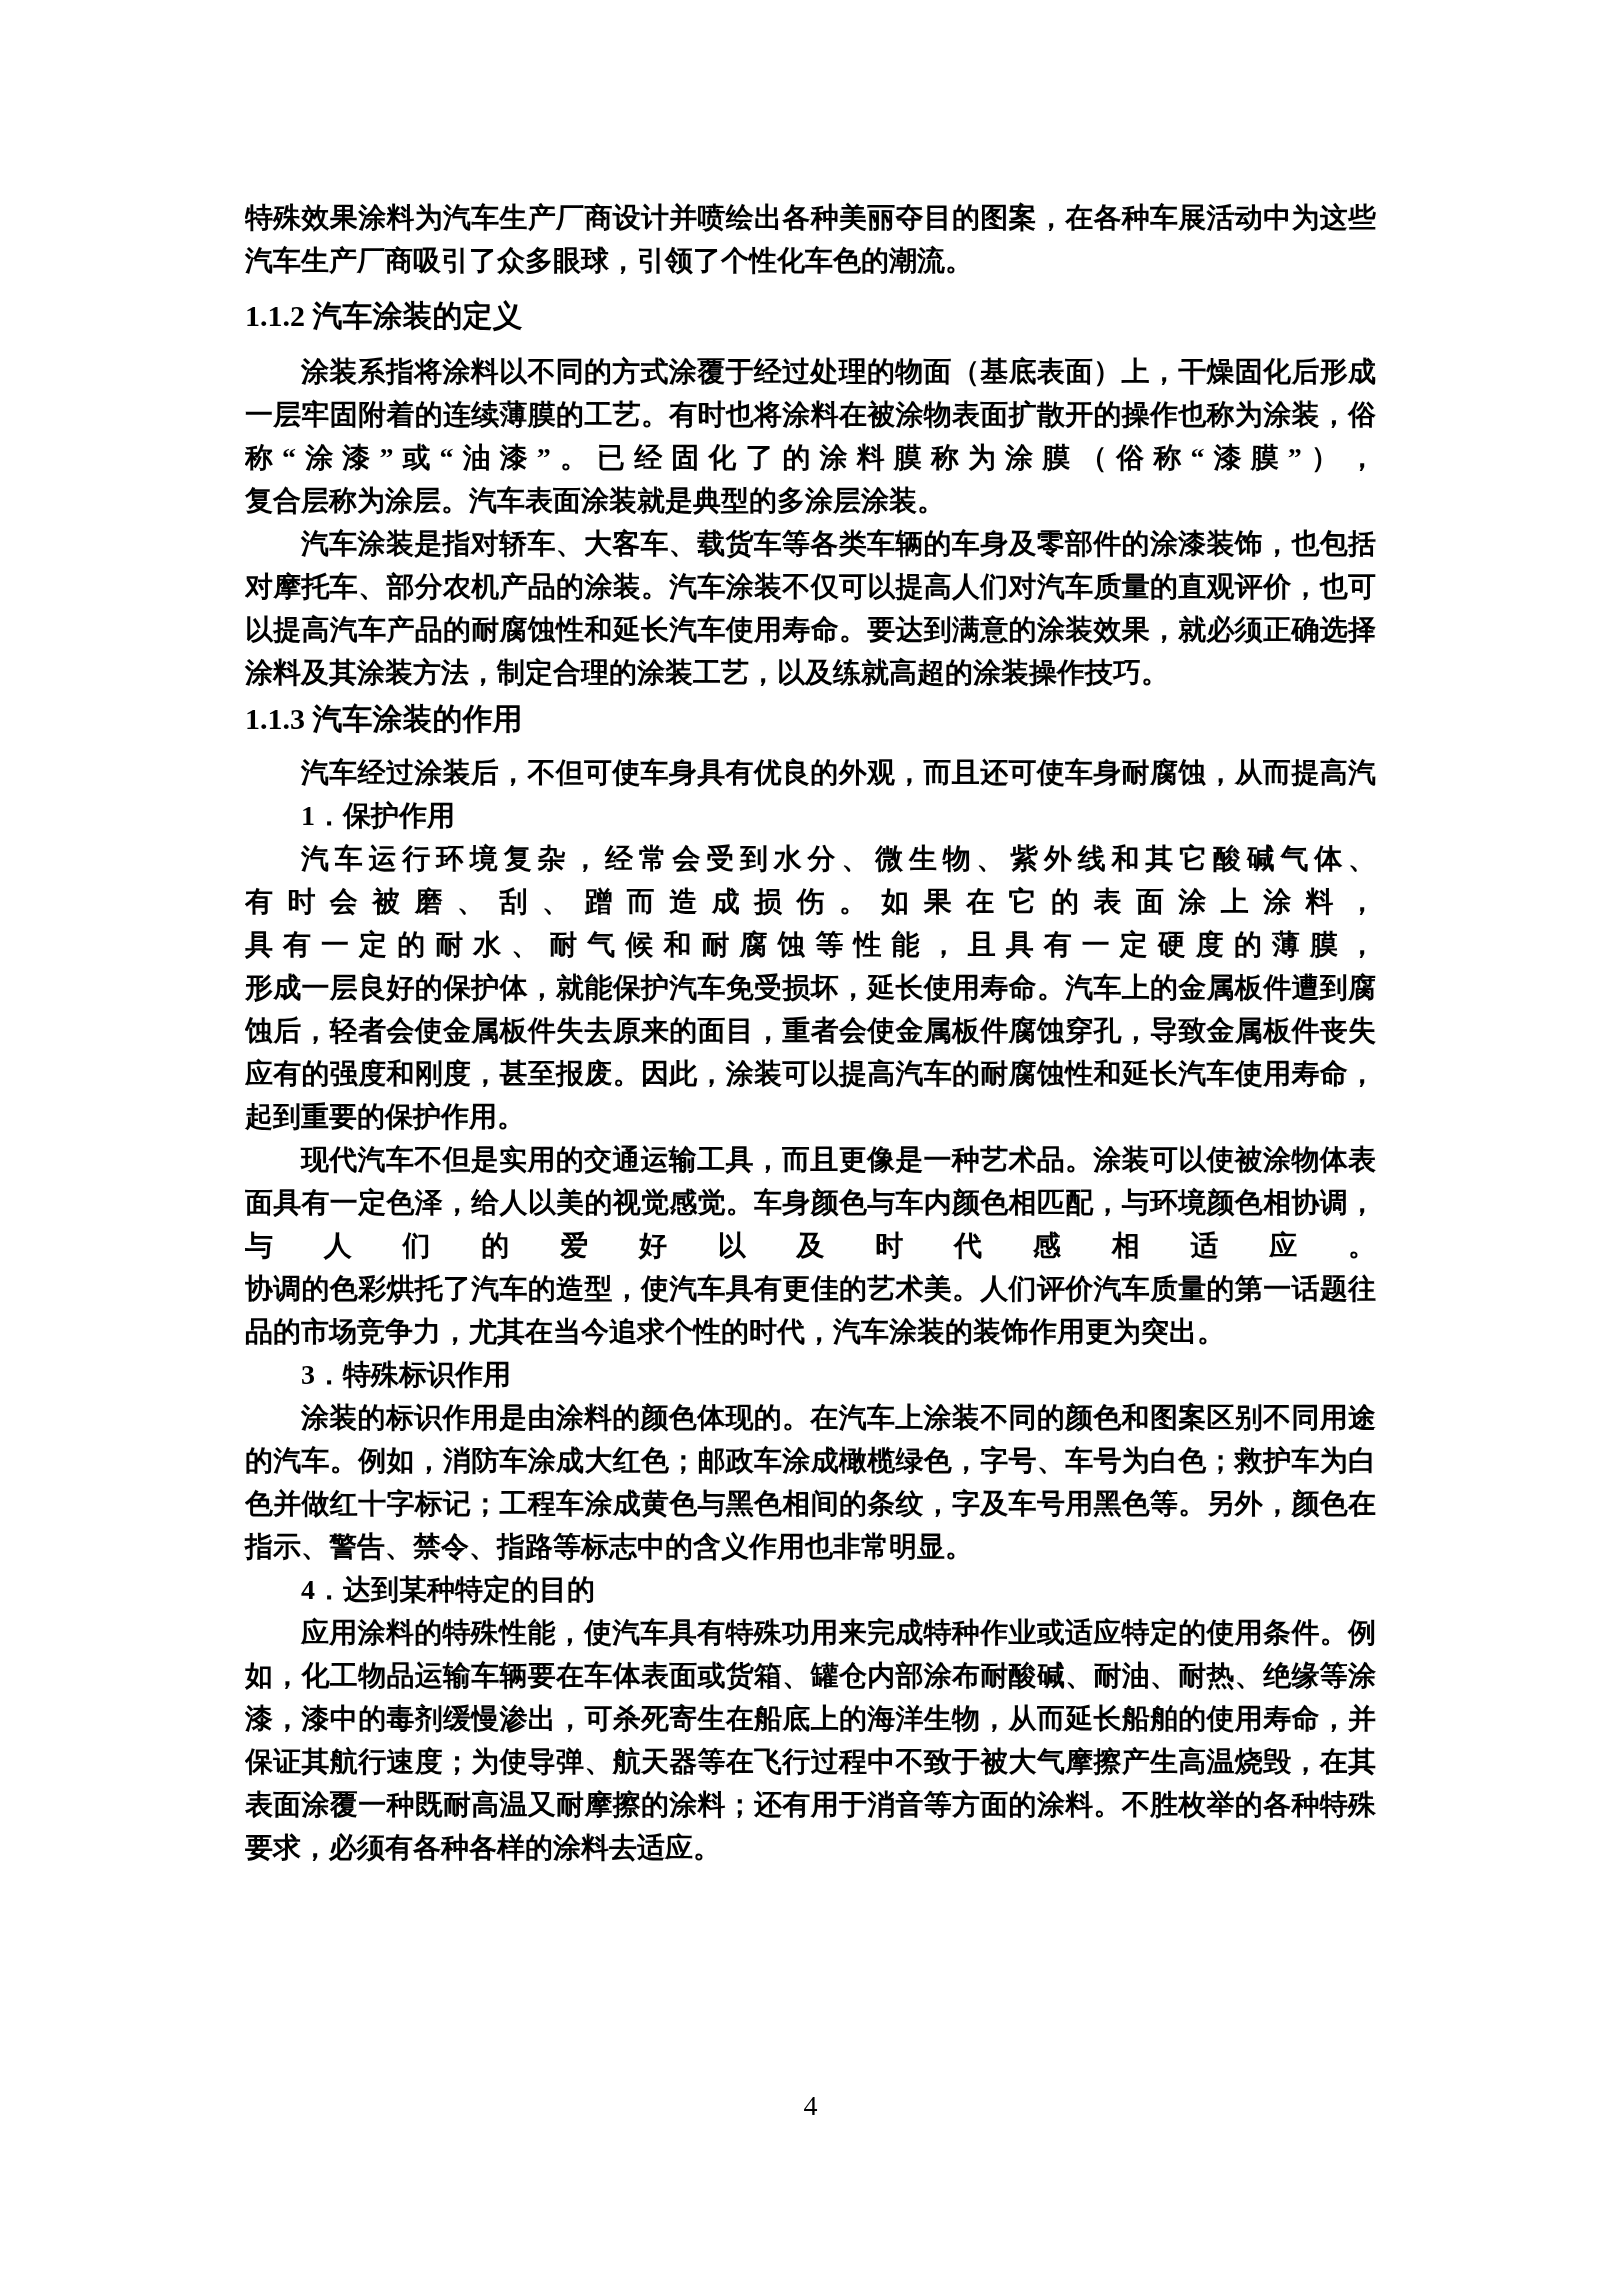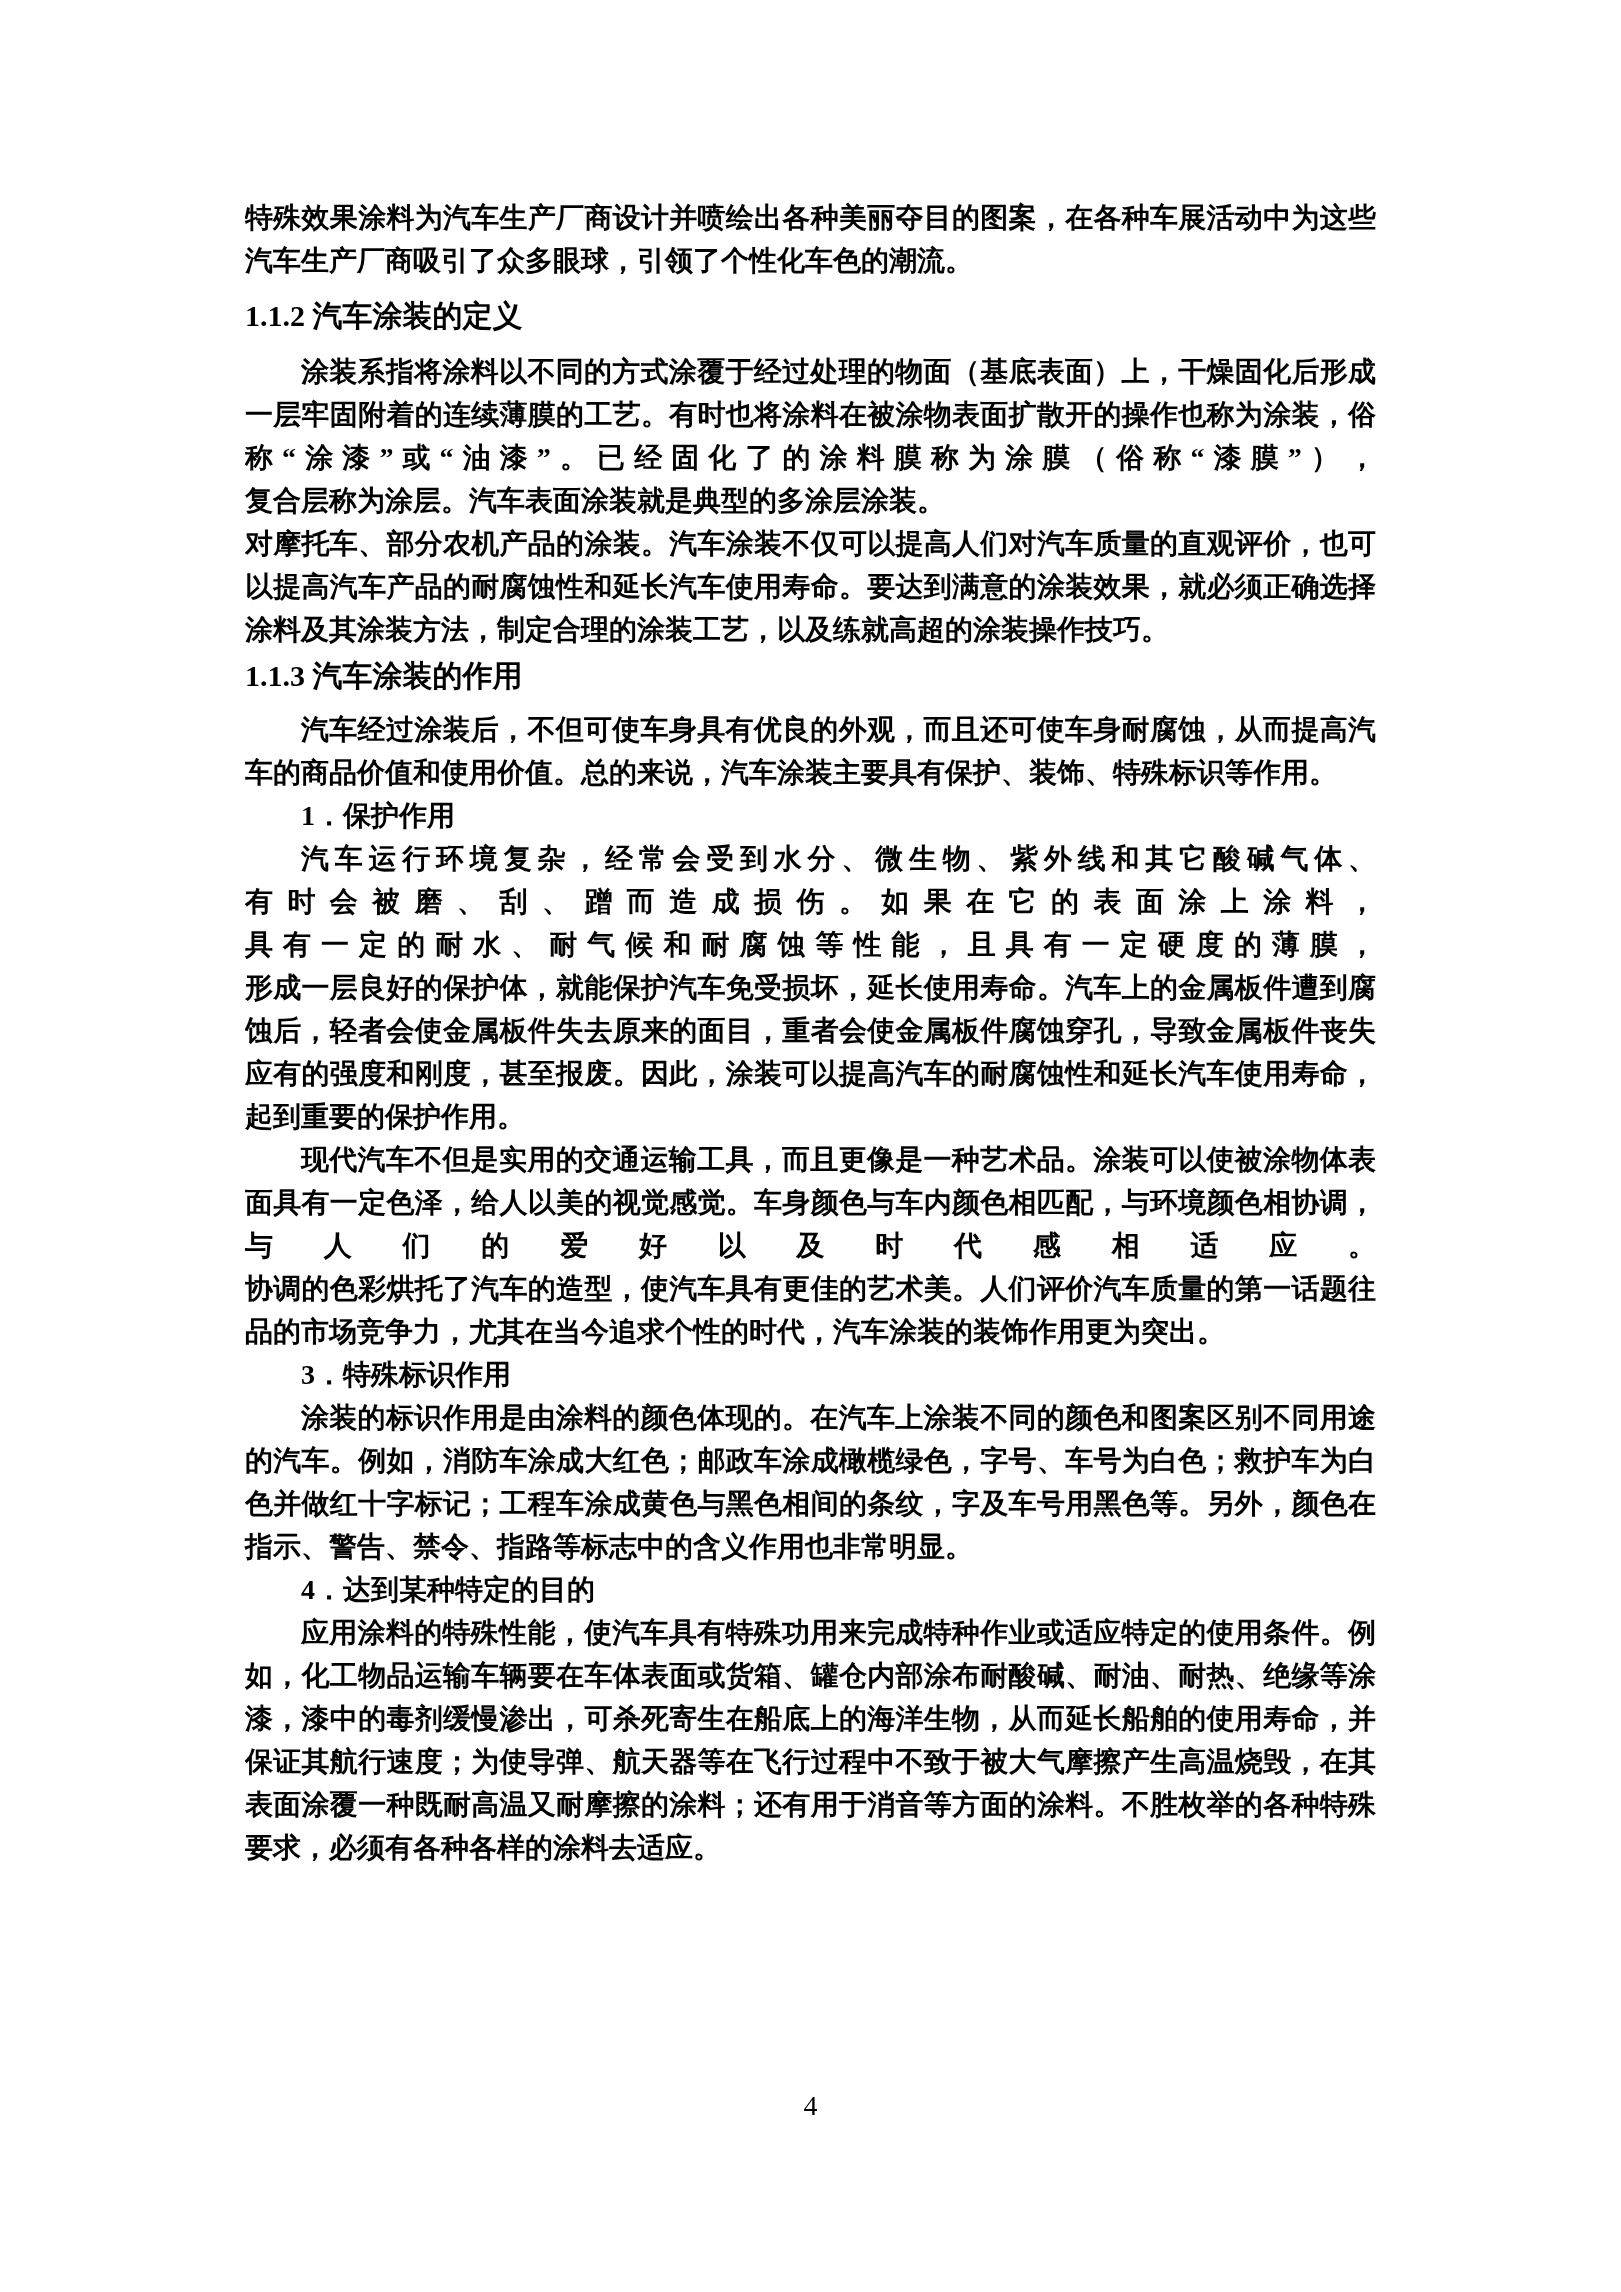--- a/index.html
+++ b/index.html
@@ -65,28 +65,28 @@
         <div class="line last">汽车生产厂商吸引了众多眼球，引领了个性化车色的潮流。</div>
       </div>
       <h2 class="heading block-1">1.1.2 汽车涂装的定义</h2>
       <div class="para block-2">
         <div class="line full indent">涂装系指将涂料以不同的方式涂覆于经过处理的物面（基底表面）上，干燥固化后形成</div>
         <div class="line full">一层牢固附着的连续薄膜的工艺。有时也将涂料在被涂物表面扩散开的操作也称为涂装，俗</div>
         <div class="line full">称“涂漆”或“油漆”。已经固化了的涂料膜称为涂膜（俗称“漆膜”），由两层以上的涂膜组成的</div>
         <div class="line last">复合层称为涂层。汽车表面涂装就是典型的多涂层涂装。</div>
       </div>
       <div class="para block-3">
+        <div class="line full indent">汽车涂装是指对轿车、大客车、载货车等各类车辆的车身及零部件的涂漆装饰，也包括</div>
         <div class="line full">对摩托车、部分农机产品的涂装。汽车涂装不仅可以提高人们对汽车质量的直观评价，也可</div>
         <div class="line full">以提高汽车产品的耐腐蚀性和延长汽车使用寿命。要达到满意的涂装效果，就必须正确选择</div>
         <div class="line last">涂料及其涂装方法，制定合理的涂装工艺，以及练就高超的涂装操作技巧。</div>
       </div>
       <h2 class="heading block-4">1.1.3 汽车涂装的作用</h2>
       <div class="para block-5">
         <div class="line full indent">汽车经过涂装后，不但可使车身具有优良的外观，而且还可使车身耐腐蚀，从而提高汽</div>
-        <div class="line last">车的商品价值和使用价值。总的来说，汽车涂装主要具有保护、装饰、特殊标识等作用。</div>
       </div>
       <div class="para block-6">
         <div class="line last indent">1．保护作用</div>
       </div>
       <div class="para block-7">
         <div class="line full indent">汽车运行环境复杂，经常会受到水分、微生物、紫外线和其它酸碱气体、液体等的侵蚀，</div>
         <div class="line full">有时会被磨、刮、蹭而造成损伤。如果在它的表面涂上涂料，涂装后形成一层连续而牢固的、</div>
         <div class="line full">具有一定的耐水、耐气候和耐腐蚀等性能，且具有一定硬度的薄膜，使物体与周围介质隔绝，</div>
         <div class="line full">形成一层良好的保护体，就能保护汽车免受损坏，延长使用寿命。汽车上的金属板件遭到腐</div>
         <div class="line full">蚀后，轻者会使金属板件失去原来的面目，重者会使金属板件腐蚀穿孔，导致金属板件丧失</div>

